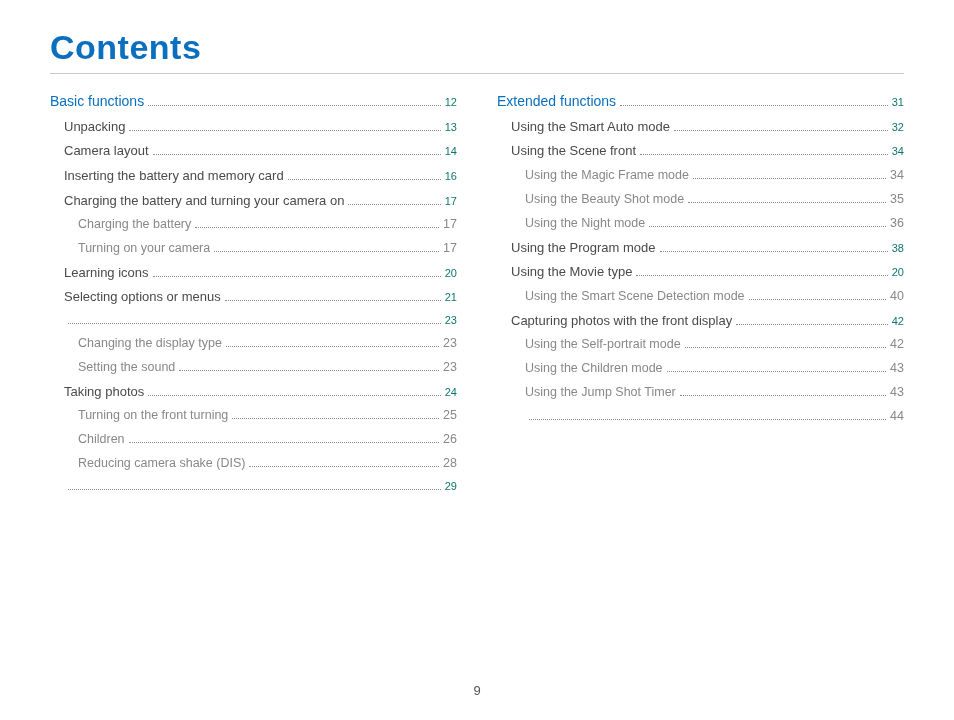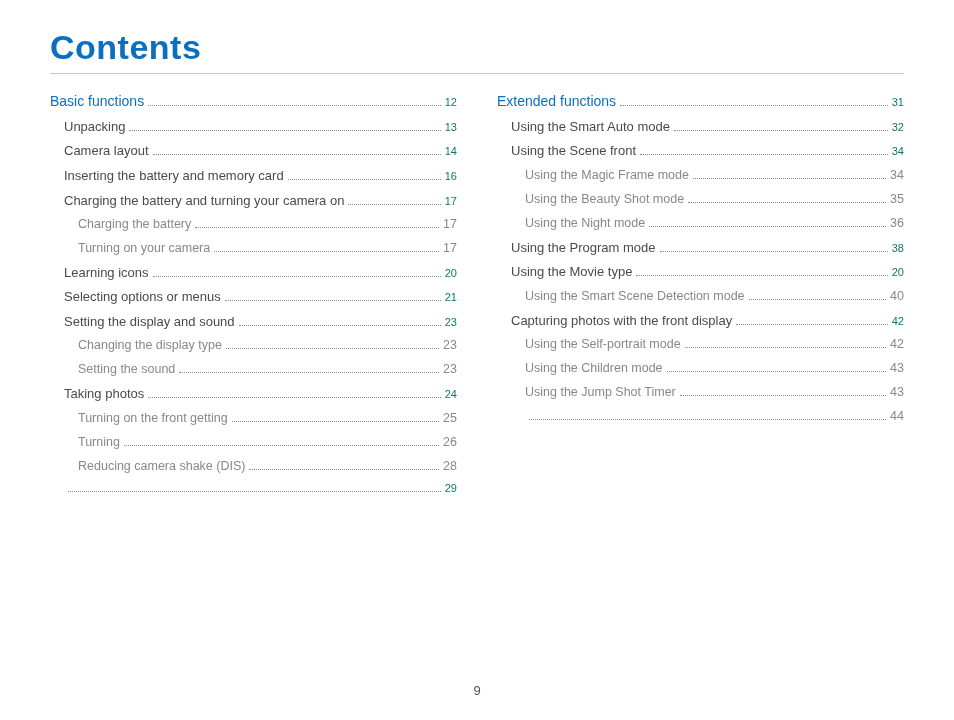--- a/index.html
+++ b/index.html
@@ -120,46 +120,45 @@
           <span class="label">Learning icons</span>
           <span class="dots"></span>
           <span class="page-num">20</span>
         </div>
         <div class="row lvl-1">
           <span class="label">Selecting options or menus</span>
           <span class="dots"></span>
           <span class="page-num">21</span>
         </div>
         <div class="row lvl-1">
-          <span class="label">Setting the display and sound</span>
           <span class="dots"></span>
           <span class="page-num">23</span>
         </div>
         <div class="row lvl-2">
           <span class="label">Changing the display type</span>
           <span class="dots"></span>
           <span class="page-num">23</span>
         </div>
         <div class="row lvl-2">
           <span class="label">Setting the sound</span>
           <span class="dots"></span>
           <span class="page-num">23</span>
         </div>
         <div class="row lvl-1">
           <span class="label">Taking photos</span>
           <span class="dots"></span>
           <span class="page-num">24</span>
         </div>
         <div class="row lvl-2">
-          <span class="label">Turning on the front getting</span>
+          <span class="label">Turning on the front turning</span>
           <span class="dots"></span>
           <span class="page-num">25</span>
         </div>
         <div class="row lvl-2">
-          <span class="label">Turning</span>
+          <span class="label">Children</span>
           <span class="dots"></span>
           <span class="page-num">26</span>
         </div>
         <div class="row lvl-2">
           <span class="label">Reducing camera shake (DIS)</span>
           <span class="dots"></span>
           <span class="page-num">28</span>
         </div>
         <div class="row lvl-1">
           <span class="dots"></span>

